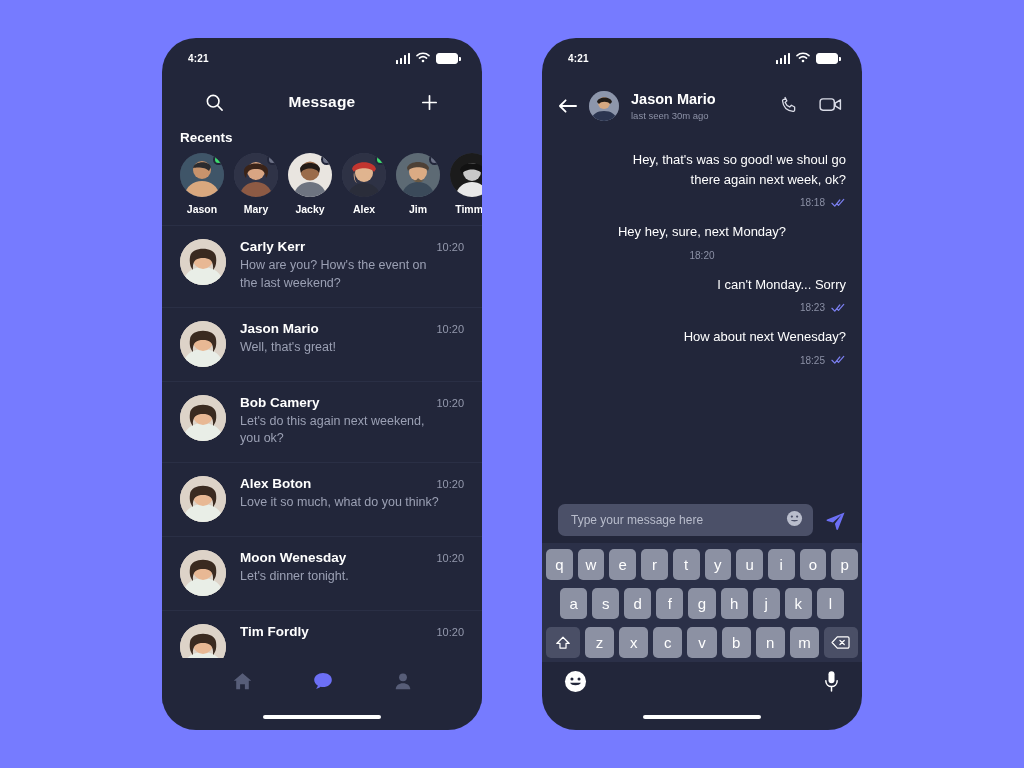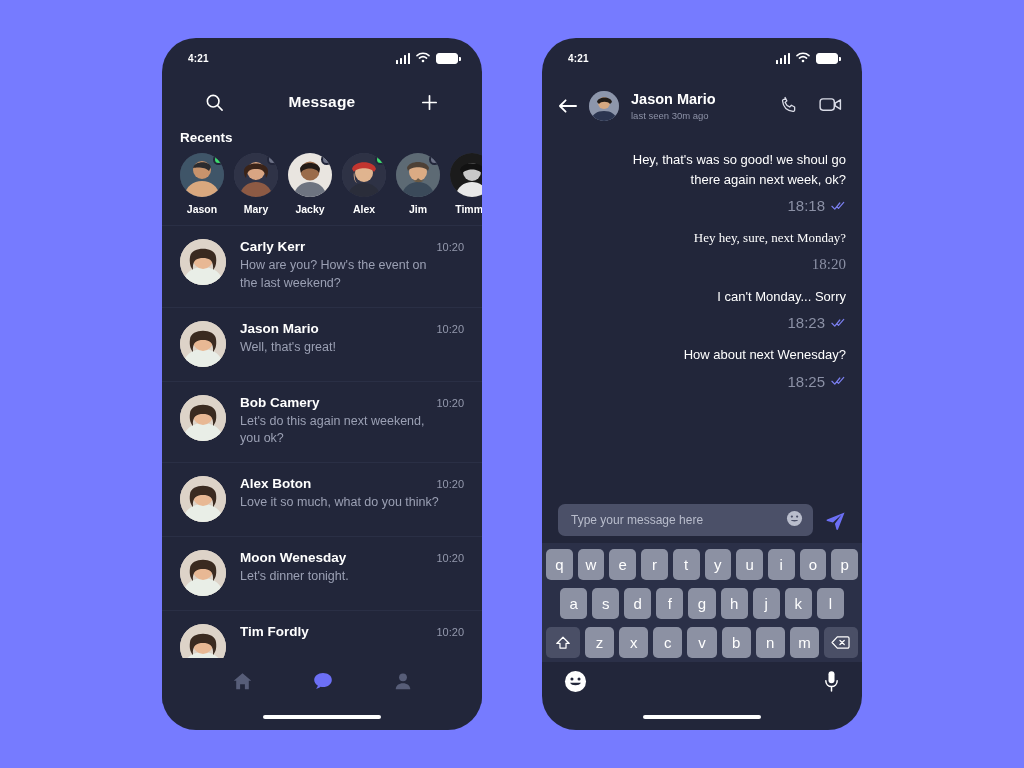--- a/index.html
+++ b/index.html
@@ -252,35 +252,35 @@
   
   .messages {
     flex: 1 1 auto;
     padding: 16px 16px 8px 16px;
     overflow: hidden;
     display: flex;
     flex-direction: column;
   }
   .msg { display: flex; flex-direction: column; margin-bottom: 14px; }
   .msg.out { align-items: flex-end; }
-  .msg.in  { align-items: flex-end; font-family: Liberation Serif, serif; }
+  .msg.in  { align-items: center; }
   .msg-text {
     color: #ffffff;
     font-size: 13px;
     line-height: 1.5;
     max-width: 215px;
   }
   .msg.out .msg-text { text-align: right; }
   .msg-meta {
     display: flex;
     align-items: center;
     gap: 6px;
     margin-top: 8px;
   }
-  .msg-time { color: #8b90a5; font-size: 15px; }
+  .msg-time { color: #8b90a5; font-size: 10px; }
   .ticks { display: flex; color: #7b7ff0; }
 
   
   .composer {
     flex: 0 0 46px;
     display: flex;
     align-items: center;
     gap: 12px;
     padding: 0 16px;
   }

